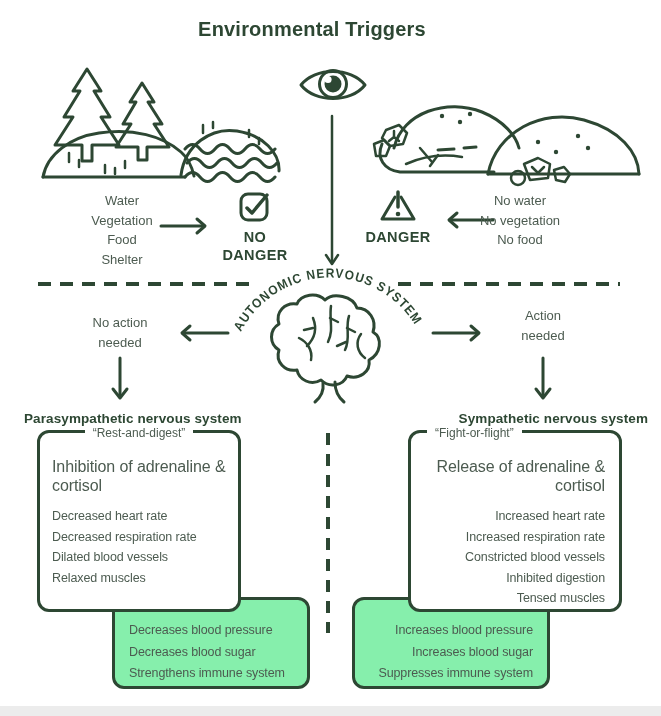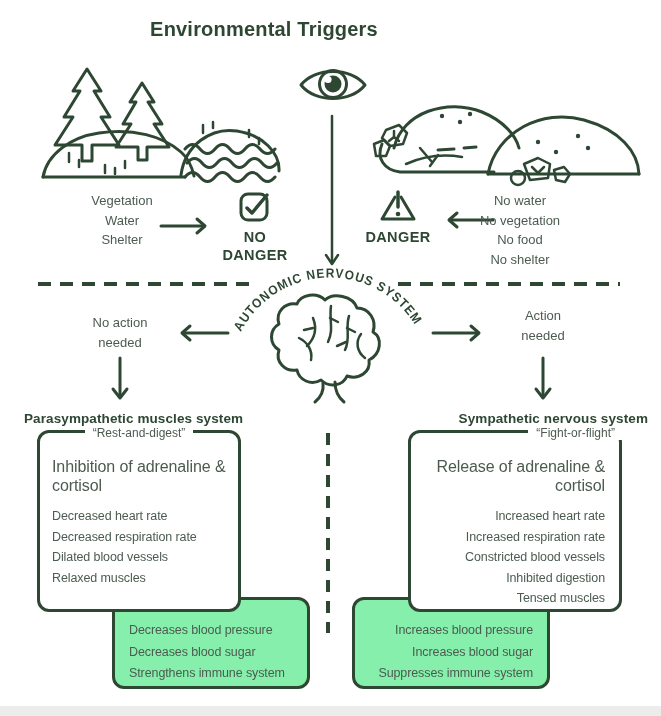--- a/index.html
+++ b/index.html
@@ -38,21 +38,21 @@
   svg .fillink{fill:var(--ink);stroke:none;}
   svg .fillwhite{fill:#ffffff;stroke:none;}
   .arc-text{fill:var(--ink);stroke:none;font-family:"Liberation Sans","DejaVu Sans",sans-serif;
     font-size:13px;font-weight:bold;letter-spacing:1.1px;}
 </style>
 </head>
 <body>
 
 <div id="stage">
 
-  <div class="abs center title" style="left:0;top:18;width:528px;top:18px;">Environmental Triggers</div>
+  <div class="abs center title" style="left:0;top:18;width:528px;top:18px;padding-left:48px;">Environmental Triggers</div>
 
   <svg class="abs" style="left:35px;top:57px;" width="250" height="128" viewBox="0 0 250 128">
 
     <path class="st" d="M8,120 C12,97 36,80 64,76 C98,71 128,79 146,95 C153,101 157,110 159,119"></path>
     <path class="st" d="M8,120 L150,120"></path>
 
     <path class="st25" d="M34,96 l0,9"></path>
     <path class="st25" d="M44,103 l0,7"></path>
     <path class="st25" d="M70,108 l0,8"></path>
     <path class="st25" d="M80,111 l0,6"></path>
@@ -108,22 +108,23 @@
     <circle class="fillink" cx="206" cy="50" r="2.2"></circle>
     <circle class="fillink" cx="216" cy="62" r="2.2"></circle>
 
     <path class="st25" d="M152,78 L166,72 L178,78 L176,92 L158,94 Z"></path>
     <path class="st25" d="M160,81 L166,87 L172,81"></path>
     <circle class="st25" cx="146" cy="92" r="7"></circle>
     <path class="st25" d="M182,84 L192,81 L198,88 L193,96 L184,94 Z"></path>
   </svg>
 
   <div class="abs center list13" style="left:62px;top:191px;width:120px;">
+      <div>Water</div>
       <div>Vegetation</div>
-      <div>Water</div>
+      <div>Food</div>
       <div>Shelter</div>
     </div>
 
   <svg class="abs" style="left:158px;top:217px;" width="54" height="18" viewBox="0 0 54 18">
     <path class="st" d="M3,9 L46,9"></path>
     <path class="st" d="M39,2 L47,9 L39,16"></path>
   </svg>
 
   <svg class="abs" style="left:237px;top:188px;" width="36" height="36" viewBox="0 0 36 36">
     <rect class="st" x="4" y="6" width="26" height="26" rx="7"></rect>
@@ -147,21 +148,20 @@
 
   <svg class="abs" style="left:442px;top:211px;" width="54" height="18" viewBox="0 0 54 18">
     <path class="st" d="M51,9 L8,9"></path>
     <path class="st" d="M15,2 L7,9 L15,16"></path>
   </svg>
 
   <div class="abs center list13" style="left:455px;top:191px;width:130px;">
       <div>No water</div>
       <div>No vegetation</div>
       <div>No food</div>
-      <div>No shelter</div>
     </div>
 
   <svg class="abs" style="left:325px;top:114px;" width="14" height="154" viewBox="0 0 14 154">
     <path class="st25" d="M7,2 L7,148"></path>
     <path class="st25" d="M1,141 L7,150 L13,141"></path>
   </svg>
 
   <div class="abs hdash" style="left:38px;top:282px;width:214px;"></div>
   <div class="abs hdash" style="left:398px;top:282px;width:222px;"></div>
 
@@ -211,21 +211,21 @@
   <svg class="abs" style="left:430px;top:324px;" width="56" height="18" viewBox="0 0 56 18">
     <path class="st" d="M3,9 L48,9"></path>
     <path class="st" d="M41,2 L49,9 L41,16"></path>
   </svg>
 
   <svg class="abs" style="left:534px;top:356px;" width="18" height="48" viewBox="0 0 18 48">
     <path class="st" d="M9,2 L9,40"></path>
     <path class="st" d="M2,33 L9,42 L16,33"></path>
   </svg>
 
-  <div class="abs sys-title" style="left:24px;top:411px;">Parasympathetic muscles system</div>
+  <div class="abs sys-title" style="left:24px;top:411px;">Parasympathetic nervous system</div>
 
   <div class="abs smallbox" style="left:112px;top:597px;width:192px;height:86px;">
     <div class="outcomes" style="padding:20px 0 0 14px;">
         <div>Decreases blood pressure</div>
         <div>Decreases blood sugar</div>
         <div>Strengthens immune system</div>
       </div>
   </div>
 
   <div class="abs bigbox" style="left:37px;top:430px;width:198px;height:176px;">
@@ -248,21 +248,21 @@
 
   <div class="abs smallbox" style="left:352px;top:597px;width:192px;height:86px;">
     <div class="outcomes right" style="padding:20px 14px 0 0;">
         <div>Increases blood pressure</div>
         <div>Increases blood sugar</div>
         <div>Suppresses immune system</div>
       </div>
   </div>
 
   <div class="abs bigbox" style="left:408px;top:430px;width:208px;height:176px;">
-    <div class="abs" style="left:4px;top:-10px;width:100%;text-align:right;">
+    <div class="abs" style="left:16px;top:-10px;width:100%;text-align:left;">
       <span class="nickname">“Fight-or-flight”</span>
     </div>
     <div class="hormones right" style="padding:24px 14px 0 10px;">
         <div>Release of adrenaline &amp;</div>
         <div>cortisol</div>
       </div>
     <div class="boxtext right" style="padding:11px 14px 12px 10px;">
         <div>Increased heart rate</div>
         <div>Increased respiration rate</div>
         <div>Constricted blood vessels</div>

